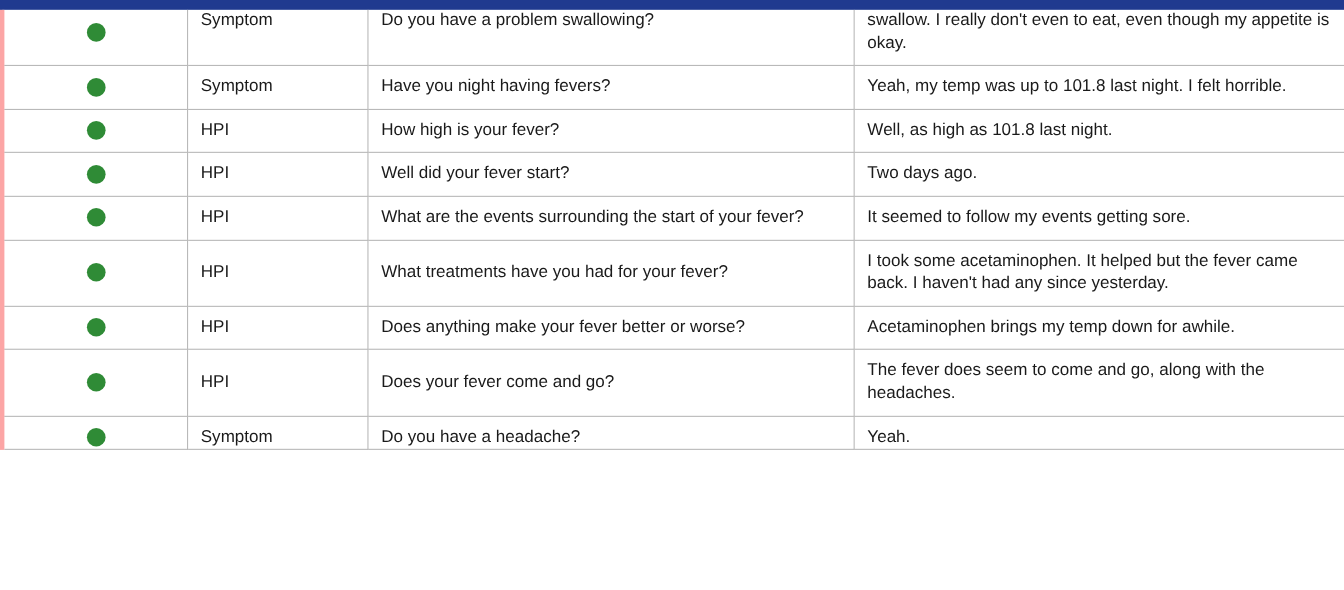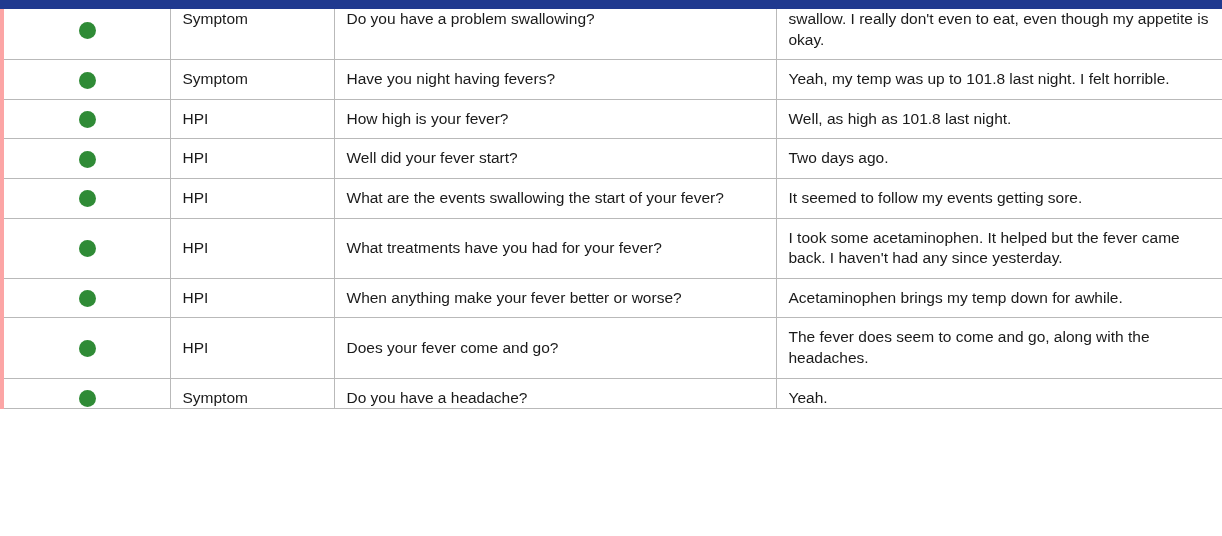--- a/index.html
+++ b/index.html
@@ -133,39 +133,39 @@
           <td class="type-cell">HPI</td>
           <td class="question-cell">Well did your fever start?</td>
           <td class="answer-cell">Two days ago.</td>
         </tr>
 
         <tr>
           <td class="status-cell">
             <span class="dot"></span>
           </td>
           <td class="type-cell">HPI</td>
-          <td class="question-cell">What are the events swallowing the start of your fever?</td>
+          <td class="question-cell">What are the events surrounding the start of your fever?</td>
           <td class="answer-cell">It seemed to follow my events getting sore.</td>
         </tr>
 
         <tr>
           <td class="status-cell">
             <span class="dot"></span>
           </td>
           <td class="type-cell">HPI</td>
           <td class="question-cell">What treatments have you had for your fever?</td>
           <td class="answer-cell">I took some acetaminophen. It helped but the fever came back. I haven't had any since yesterday.</td>
         </tr>
 
         <tr>
           <td class="status-cell">
             <span class="dot"></span>
           </td>
           <td class="type-cell">HPI</td>
-          <td class="question-cell">When anything make your fever better or worse?</td>
+          <td class="question-cell">Does anything make your fever better or worse?</td>
           <td class="answer-cell">Acetaminophen brings my temp down for awhile.</td>
         </tr>
 
         <tr>
           <td class="status-cell">
             <span class="dot"></span>
           </td>
           <td class="type-cell">HPI</td>
           <td class="question-cell">Does your fever come and go?</td>
           <td class="answer-cell">The fever does seem to come and go, along with the headaches.</td>

